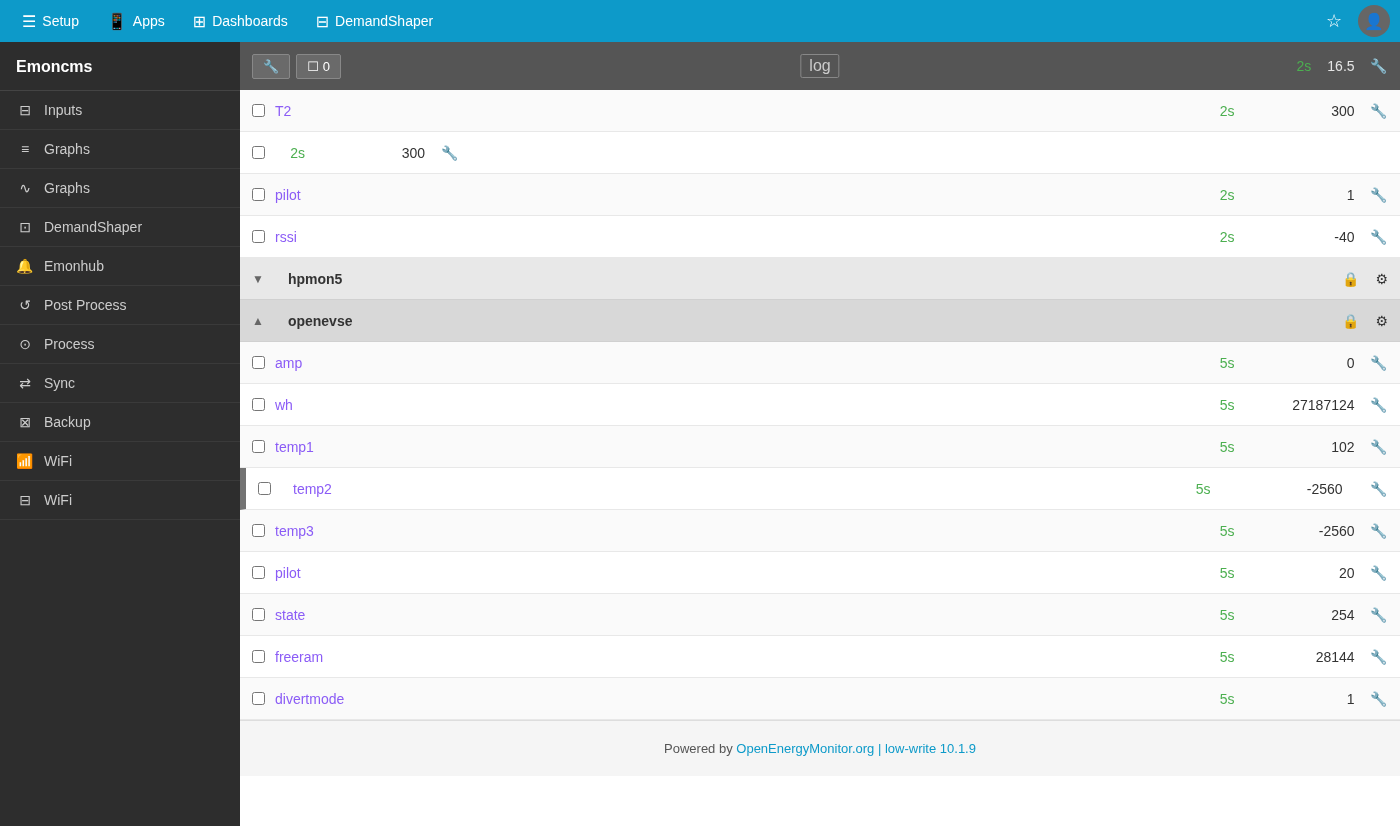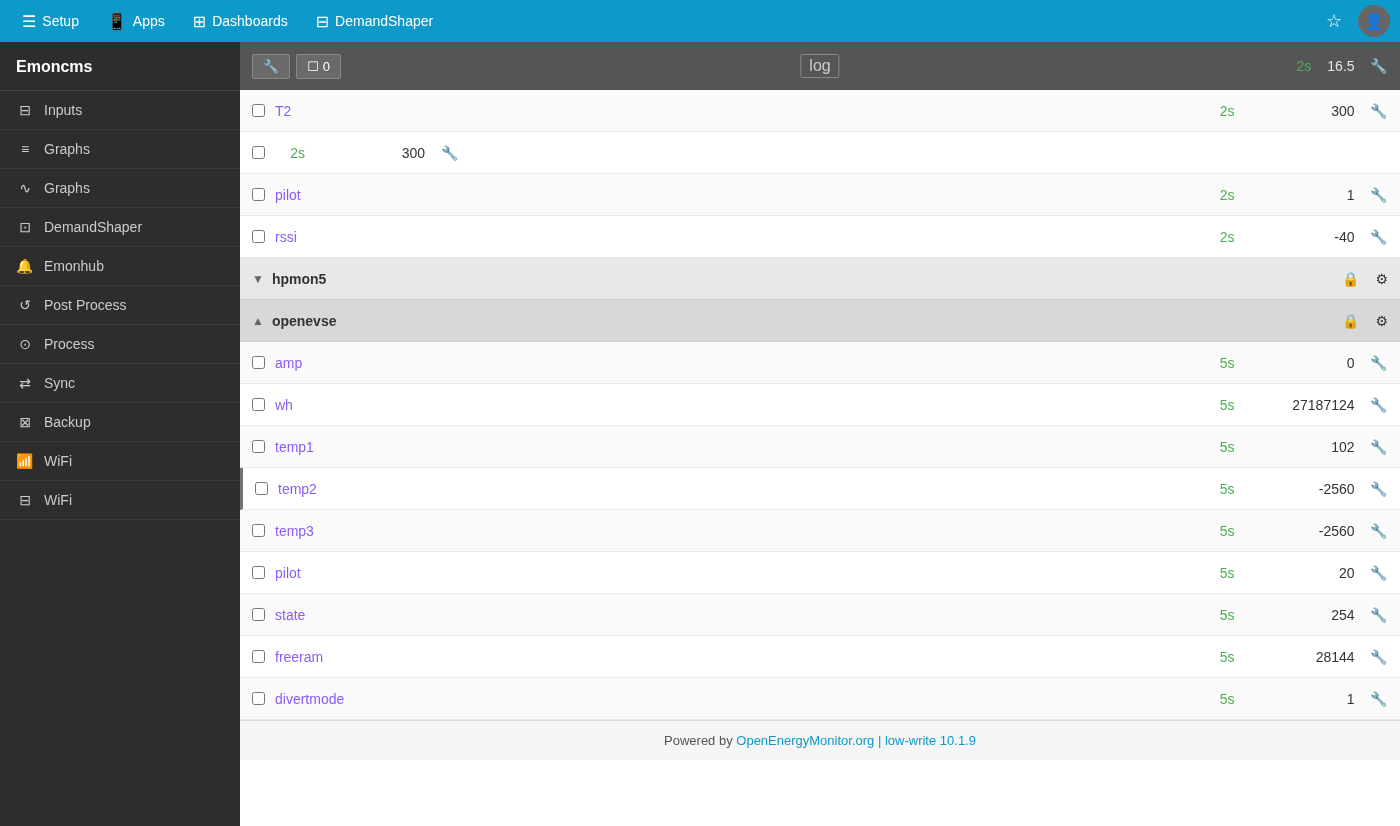--- a/index.html
+++ b/index.html
@@ -180,36 +180,37 @@
     }
     .group-chevron {
       margin-right: 8px;
       color: #666;
       font-size: 12px;
     }
     .group-name {
       font-weight: bold;
       color: #333;
       flex: 1;
+      margin-left: 16px;
     }
     .group-lock {
       color: #333;
       margin-right: 16px;
       font-size: 14px;
     }
     .group-gear {
       color: #333;
       font-size: 14px;
     }
 
     
     .footer {
       background: #f5f5f5;
       border-top: 1px solid #ddd;
-      padding: 12px;
+      padding: 20px;
       text-align: center;
       font-size: 13px;
       color: #555;
     }
     .footer a { color: #0d9ac9; text-decoration: none; }
   </style>
 </head>
 <body>
 
 <nav class="top-nav">
@@ -361,21 +362,21 @@
       <span class="row-value">27187124</span>
       <span class="row-wrench">🔧</span>
     </div>
     <div class="input-row">
       <input type="checkbox" class="row-checkbox" style="">
       <span class="row-name">temp1</span>
       <span class="row-interval">5s</span>
       <span class="row-value">102</span>
       <span class="row-wrench">🔧</span>
     </div>
-    <div class="input-row highlighted" style="border-left: 3px solid #737373;">
+    <div class="input-row highlighted" style="border-left: 6px solid #737373; gap: 12px;">
       <input type="checkbox" class="row-checkbox" style="">
       <span class="row-name">temp2</span>
       <span class="row-interval">5s</span>
       <span class="row-value">-2560</span>
       <span class="row-wrench">🔧</span>
     </div>
     <div class="input-row">
       <input type="checkbox" class="row-checkbox" style="">
       <span class="row-name">temp3</span>
       <span class="row-interval">5s</span>

